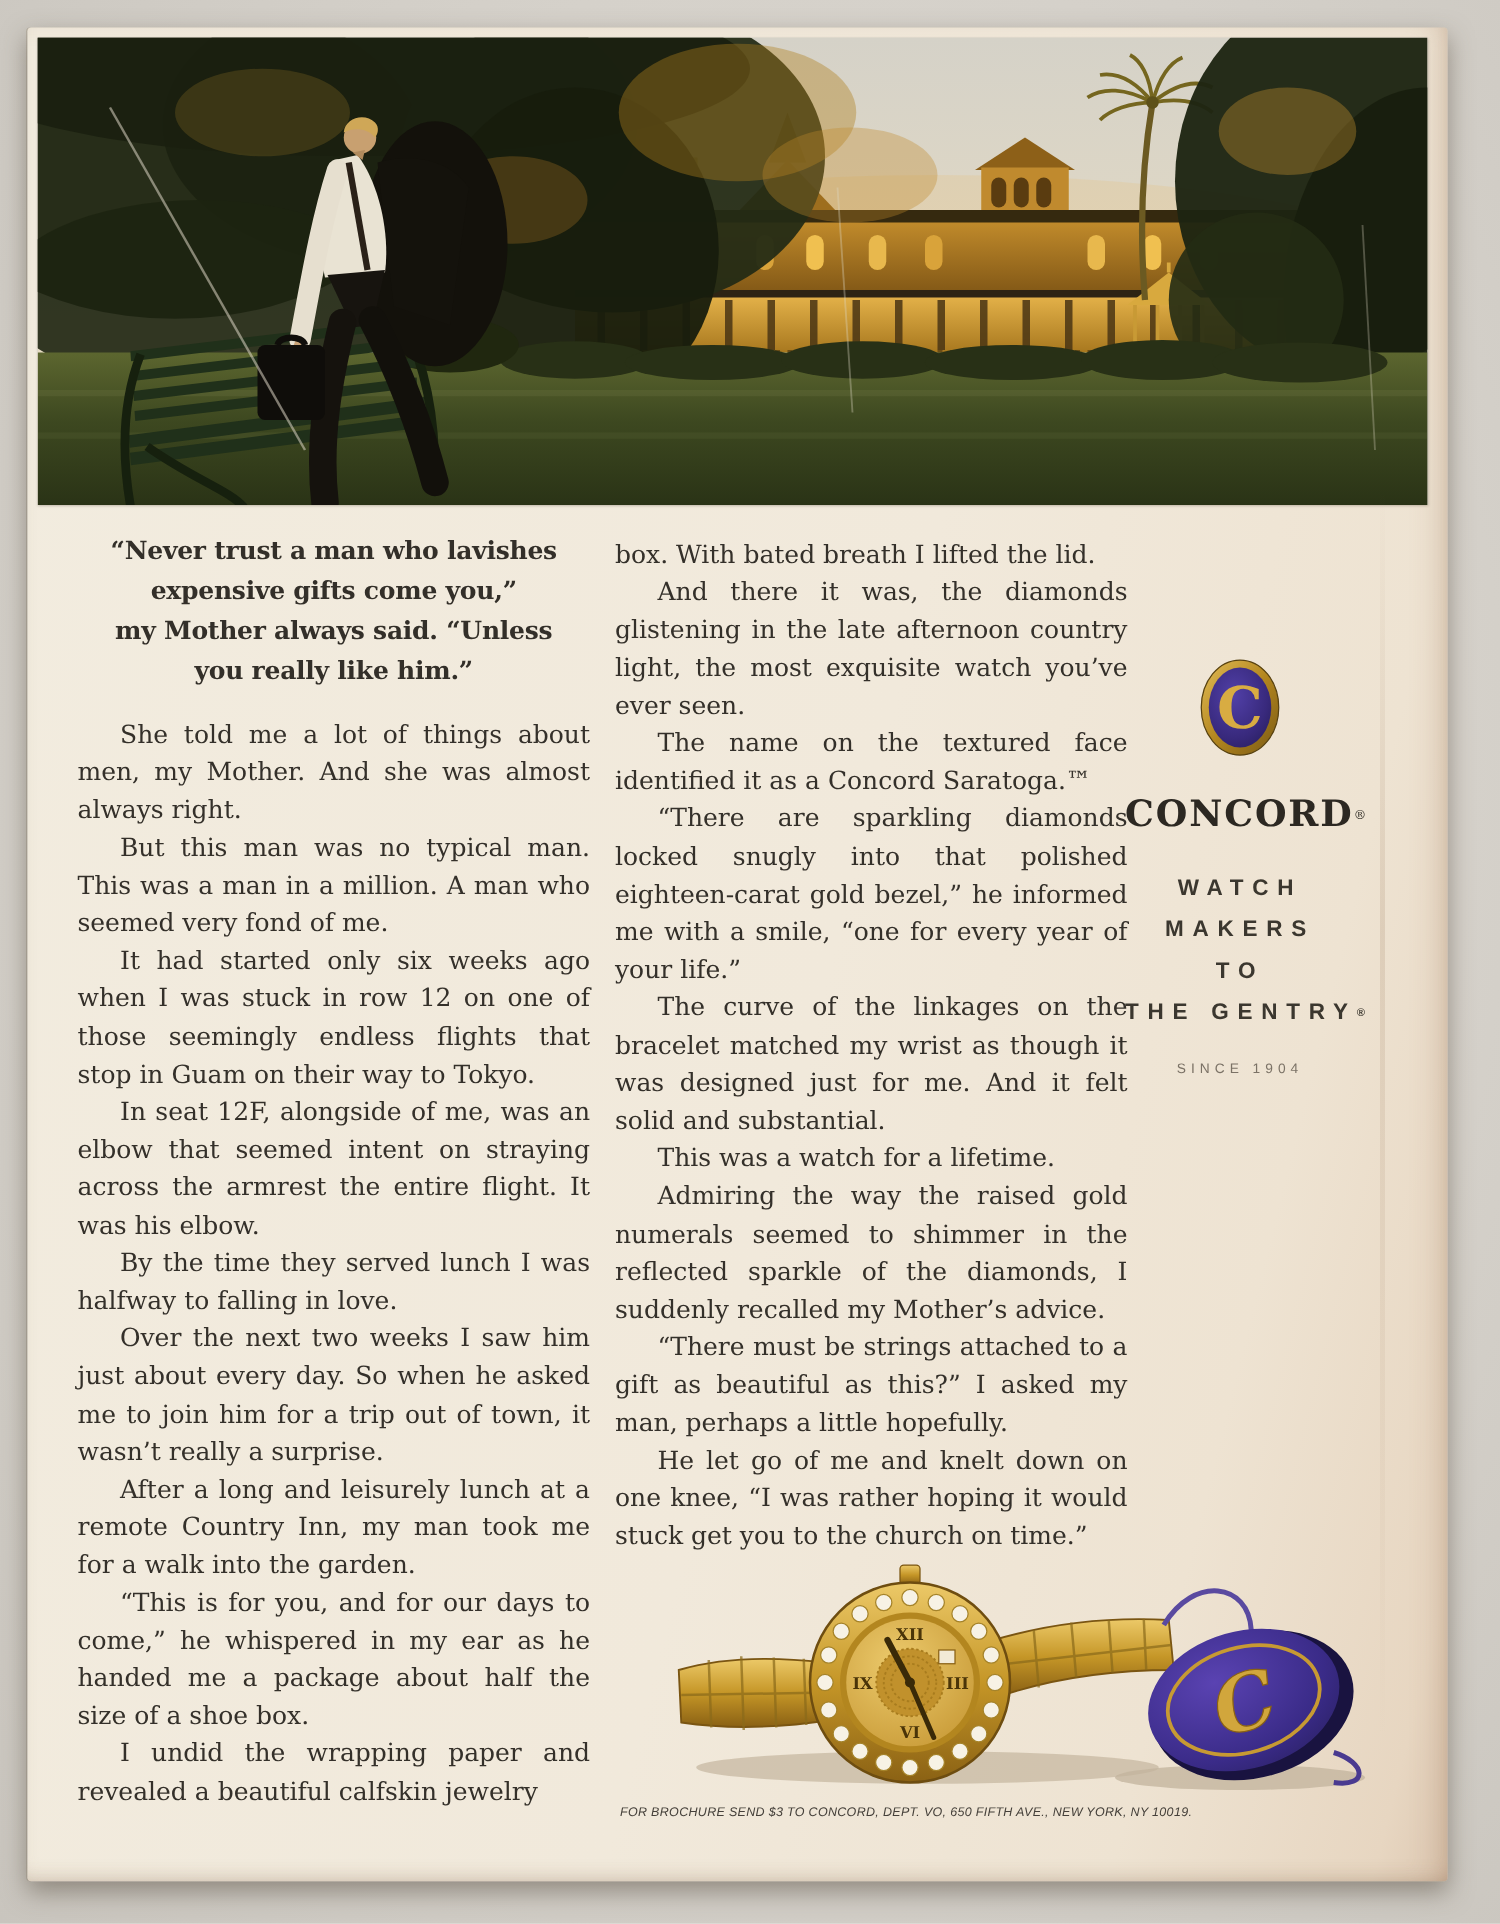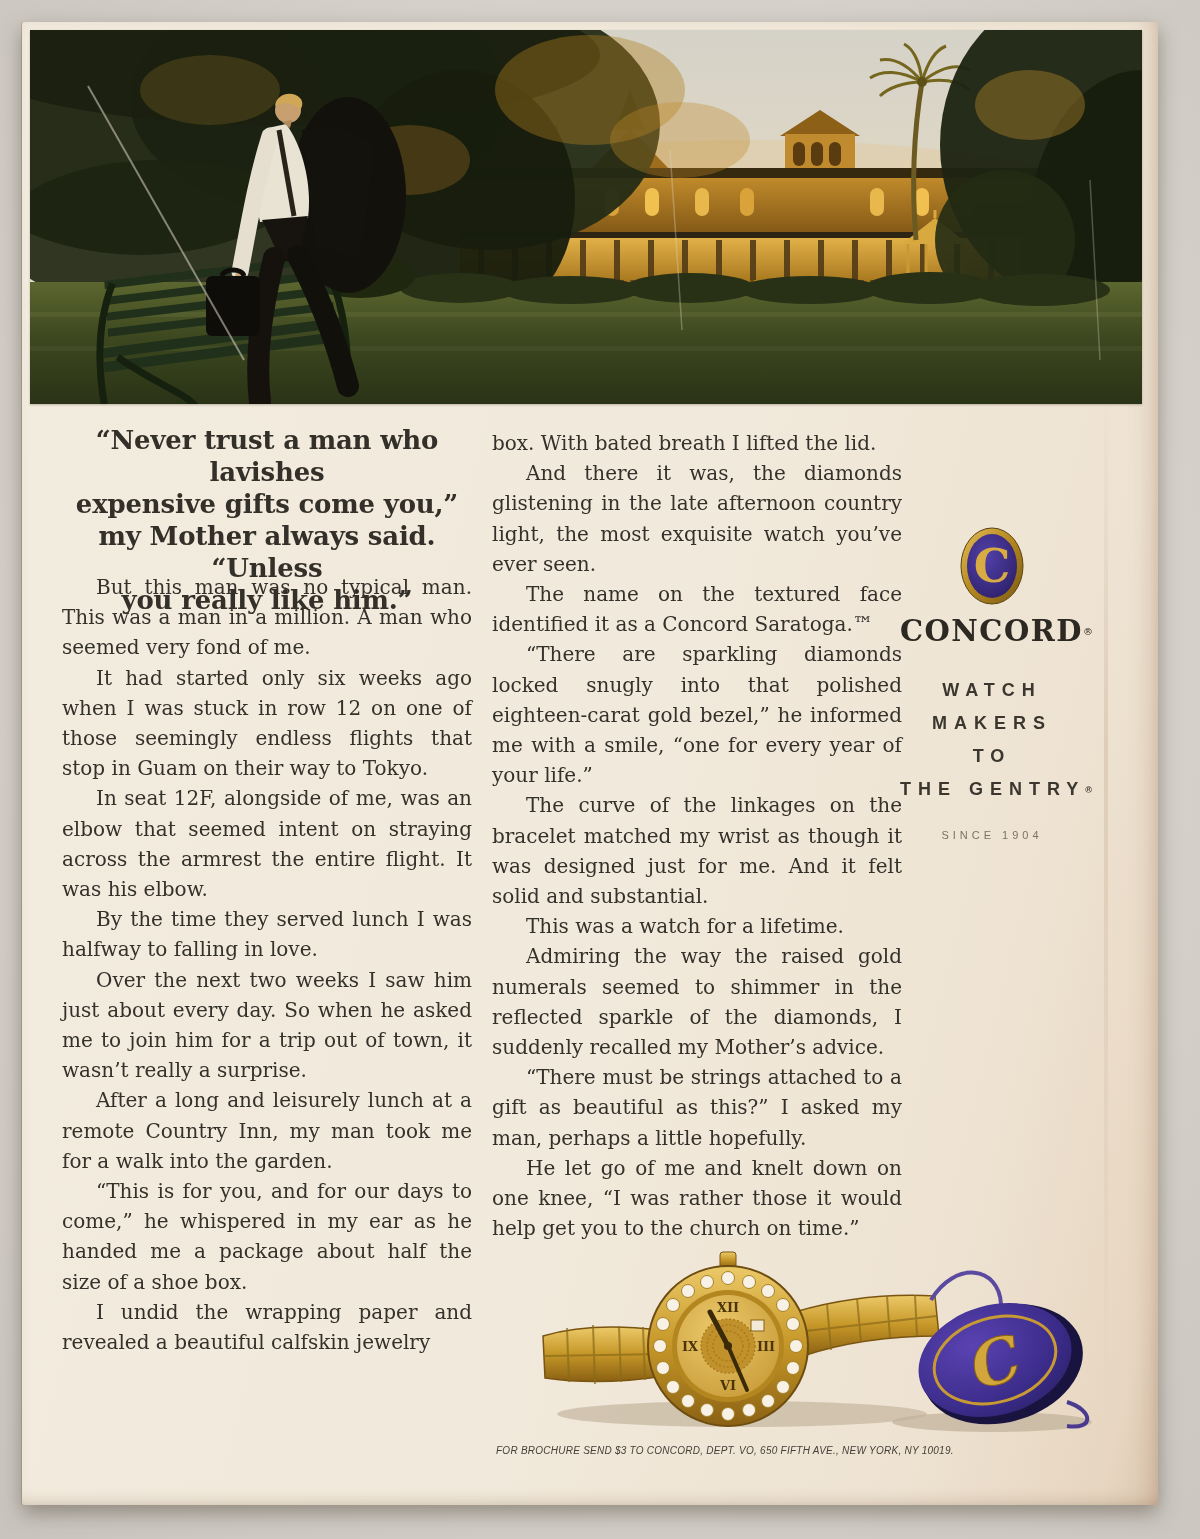--- a/index.html
+++ b/index.html
@@ -22,36 +22,36 @@
     pointer-events:none;
   }
   .photo{
     position:absolute;left:8px;top:8px;width:1112px;height:374px;
     background:#d9d5c9;overflow:hidden;
     box-shadow:0 1px 2px rgba(80,70,55,.35);
   }
   .photo svg{display:block;}
   .headline{
     position:absolute;left:40px;top:402px;width:410px;text-align:center;
-    font-weight:700;font-size:26px;line-height:32px;color:#332f29;letter-spacing:-.2px;
+    font-weight:700;font-size:20px;line-height:32px;color:#332f29;letter-spacing:-.2px;
   }
   .col{
     position:absolute;width:410px;font-size:20px;line-height:30.2px;color:#34302a;
     text-align:justify;
   }
   .col-left{left:40px;top:550px;}
   .col-right{left:470px;top:406px;}
   .col p{margin:0;text-indent:1.7em;}
   .col p.noindent{text-indent:0;}
   .sidebar{
     position:absolute;left:878px;top:504px;width:184px;text-align:center;color:#2f2b25;
   }
   .logo-wrap{display:flex;justify-content:center;}
   .brand-name{
-    margin-top:8px;font-family:"DejaVu Serif",serif;font-weight:700;font-size:29px;
+    margin-top:28px;font-family:"DejaVu Serif",serif;font-weight:700;font-size:29px;
     letter-spacing:1.5px;color:#2c2822;white-space:nowrap;
   }
   .brand-name sup{font-size:10px;font-weight:400;vertical-align:6px;letter-spacing:0;}
   .tagline{margin-top:26px;font-family:"Liberation Sans",sans-serif;font-weight:700;
     font-size:18px;line-height:33px;letter-spacing:7px;color:#3b372f;}
   .tagline .tl{white-space:nowrap;}
   .tagline sup{font-size:9px;letter-spacing:0;vertical-align:2px;}
   .since{margin-top:22px;font-family:"Liberation Sans",sans-serif;font-size:11px;
     letter-spacing:4px;color:#7b7266;}
   .watch{position:absolute;left:505px;top:1212px;width:630px;height:210px;}
@@ -235,40 +235,41 @@
   </div>
 
   <div class="headline">
     <div>“Never trust a man who lavishes</div>
     <div>expensive gifts come you,”</div>
     <div>my Mother always said. “Unless</div>
     <div>you really like him.”</div>
   </div>
 
   <div class="col col-left">
+    <p>She told me a lot of things about men, my Mother. And she was almost always right.</p>
     <p>But this man was no typical man. This was a man in a million. A man who seemed very fond of me.</p>
     <p>It had started only six weeks ago when I was stuck in row 12 on one of those seemingly endless flights that stop in Guam on their way to Tokyo.</p>
     <p>In seat 12F, alongside of me, was an elbow that seemed intent on straying across the armrest the entire flight. It was his elbow.</p>
     <p>By the time they served lunch I was halfway to falling in love.</p>
     <p>Over the next two weeks I saw him just about every day. So when he asked me to join him for a trip out of town, it wasn’t really a surprise.</p>
     <p>After a long and leisurely lunch at a remote Country Inn, my man took me for a walk into the garden.</p>
     <p>“This is for you, and for our days to come,” he whispered in my ear as he handed me a package about half the size of a shoe box.</p>
     <p>I undid the wrapping paper and revealed a beautiful calfskin jewelry</p>
   </div>
 
   <div class="col col-right">
     <p class="noindent">box. With bated breath I lifted the lid.</p>
     <p>And there it was, the diamonds glistening in the late afternoon country light, the most exquisite watch you’ve ever seen.</p>
     <p>The name on the textured face identified it as a Concord Saratoga.™</p>
     <p>“There are sparkling diamonds locked snugly into that polished eighteen-carat gold bezel,” he informed me with a smile, “one for every year of your life.”</p>
     <p>The curve of the linkages on the bracelet matched my wrist as though it was designed just for me. And it felt solid and substantial.</p>
     <p>This was a watch for a lifetime.</p>
     <p>Admiring the way the raised gold numerals seemed to shimmer in the reflected sparkle of the diamonds, I suddenly recalled my Mother’s advice.</p>
     <p>“There must be strings attached to a gift as beautiful as this?” I asked my man, perhaps a little hopefully.</p>
-    <p>He let go of me and knelt down on one knee, “I was rather those it would help get you to the church on time.”</p>
+    <p>He let go of me and knelt down on one knee, “I was rather hoping it would stuck get you to the church on time.”</p>
   </div>
 
   <div class="sidebar">
     <div class="logo-wrap">
       <svg width="66" height="80" viewBox="0 0 66 80">
         <defs>
           <linearGradient id="ringGold" x1="0" y1="0" x2="1" y2="1">
             <stop offset="0" stop-color="#e3bd57"></stop>
             <stop offset=".5" stop-color="#b3861f"></stop>
             <stop offset="1" stop-color="#7a5a14"></stop>

